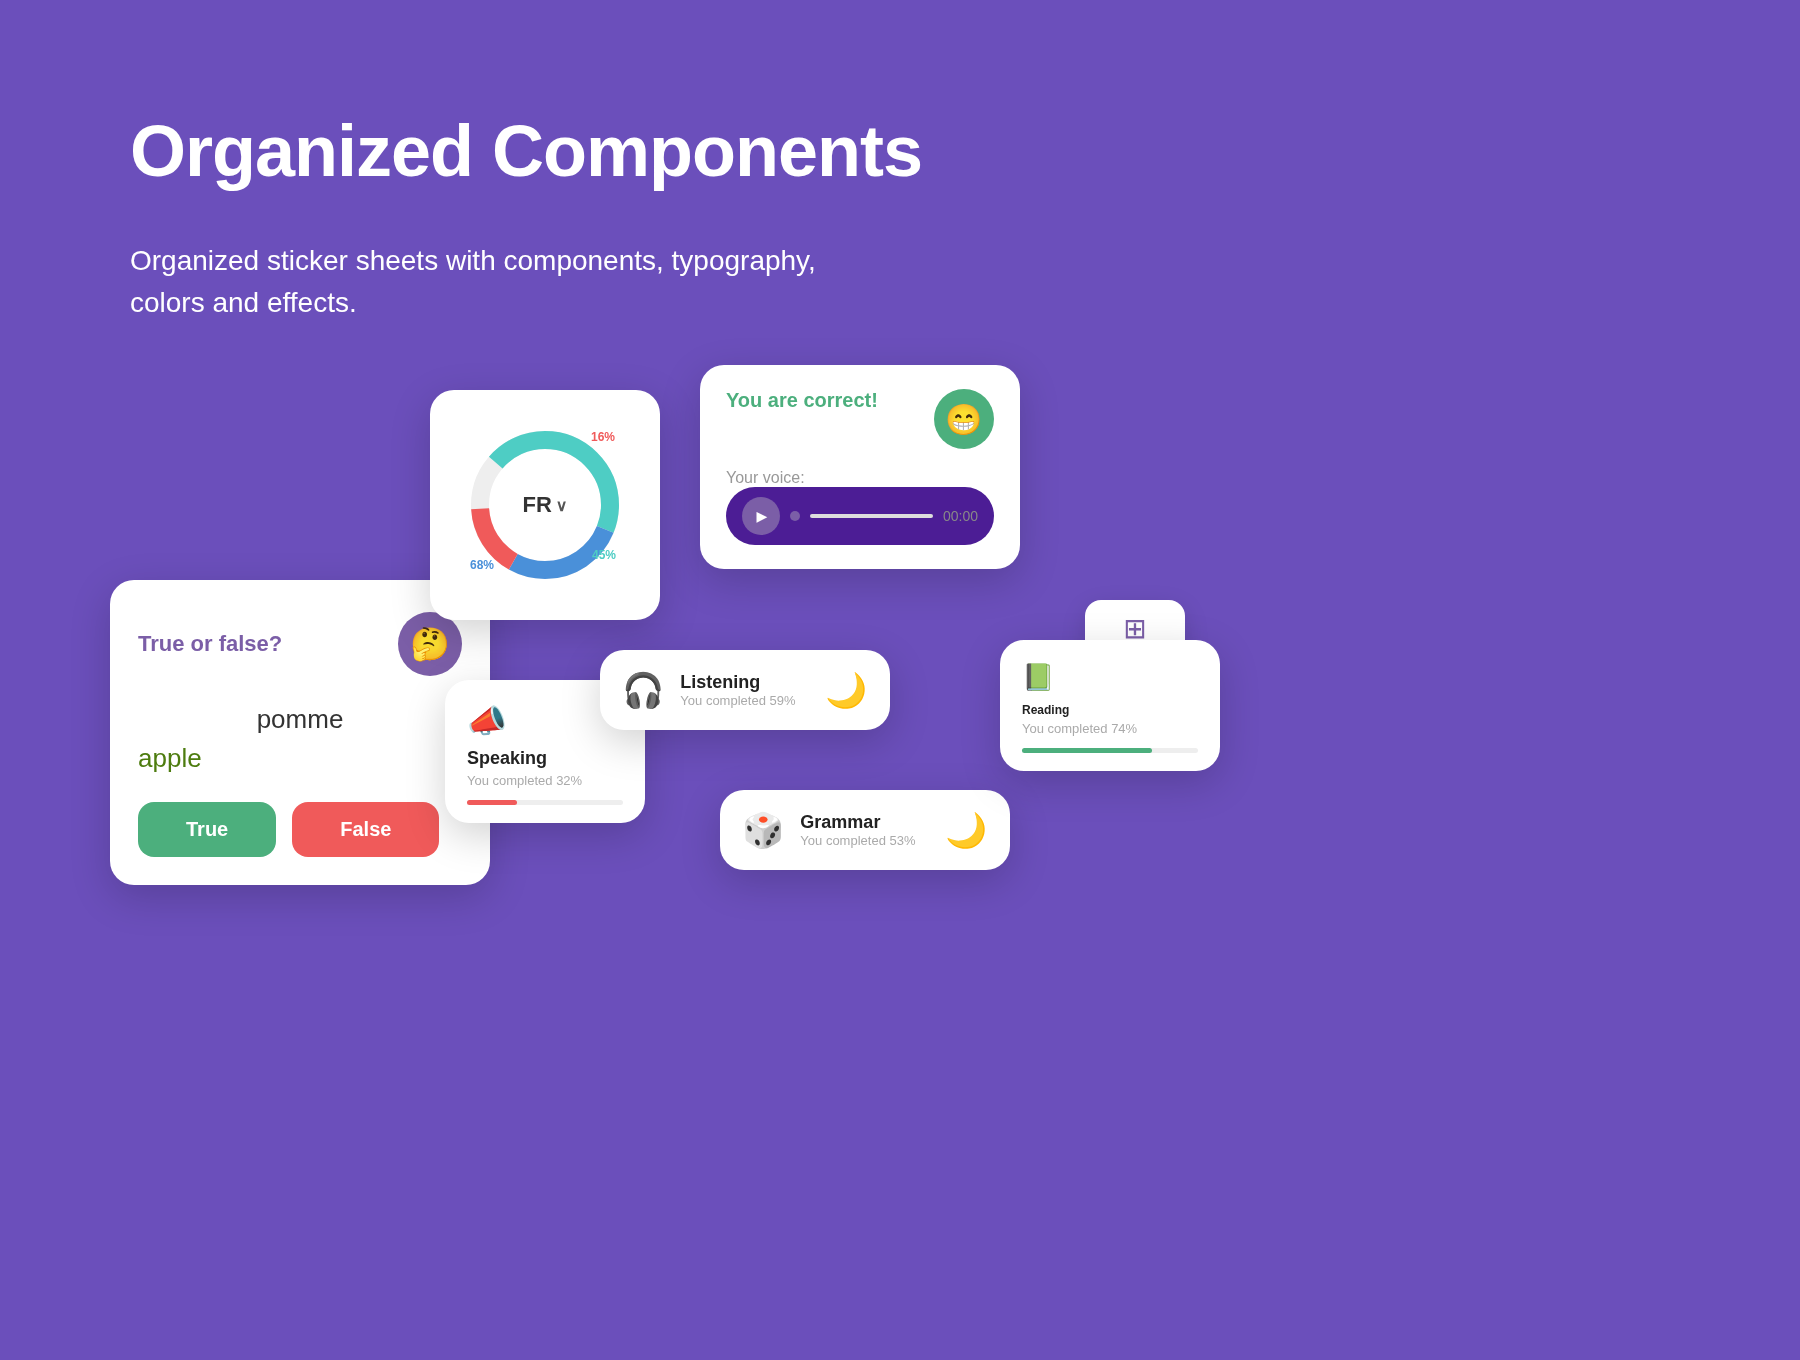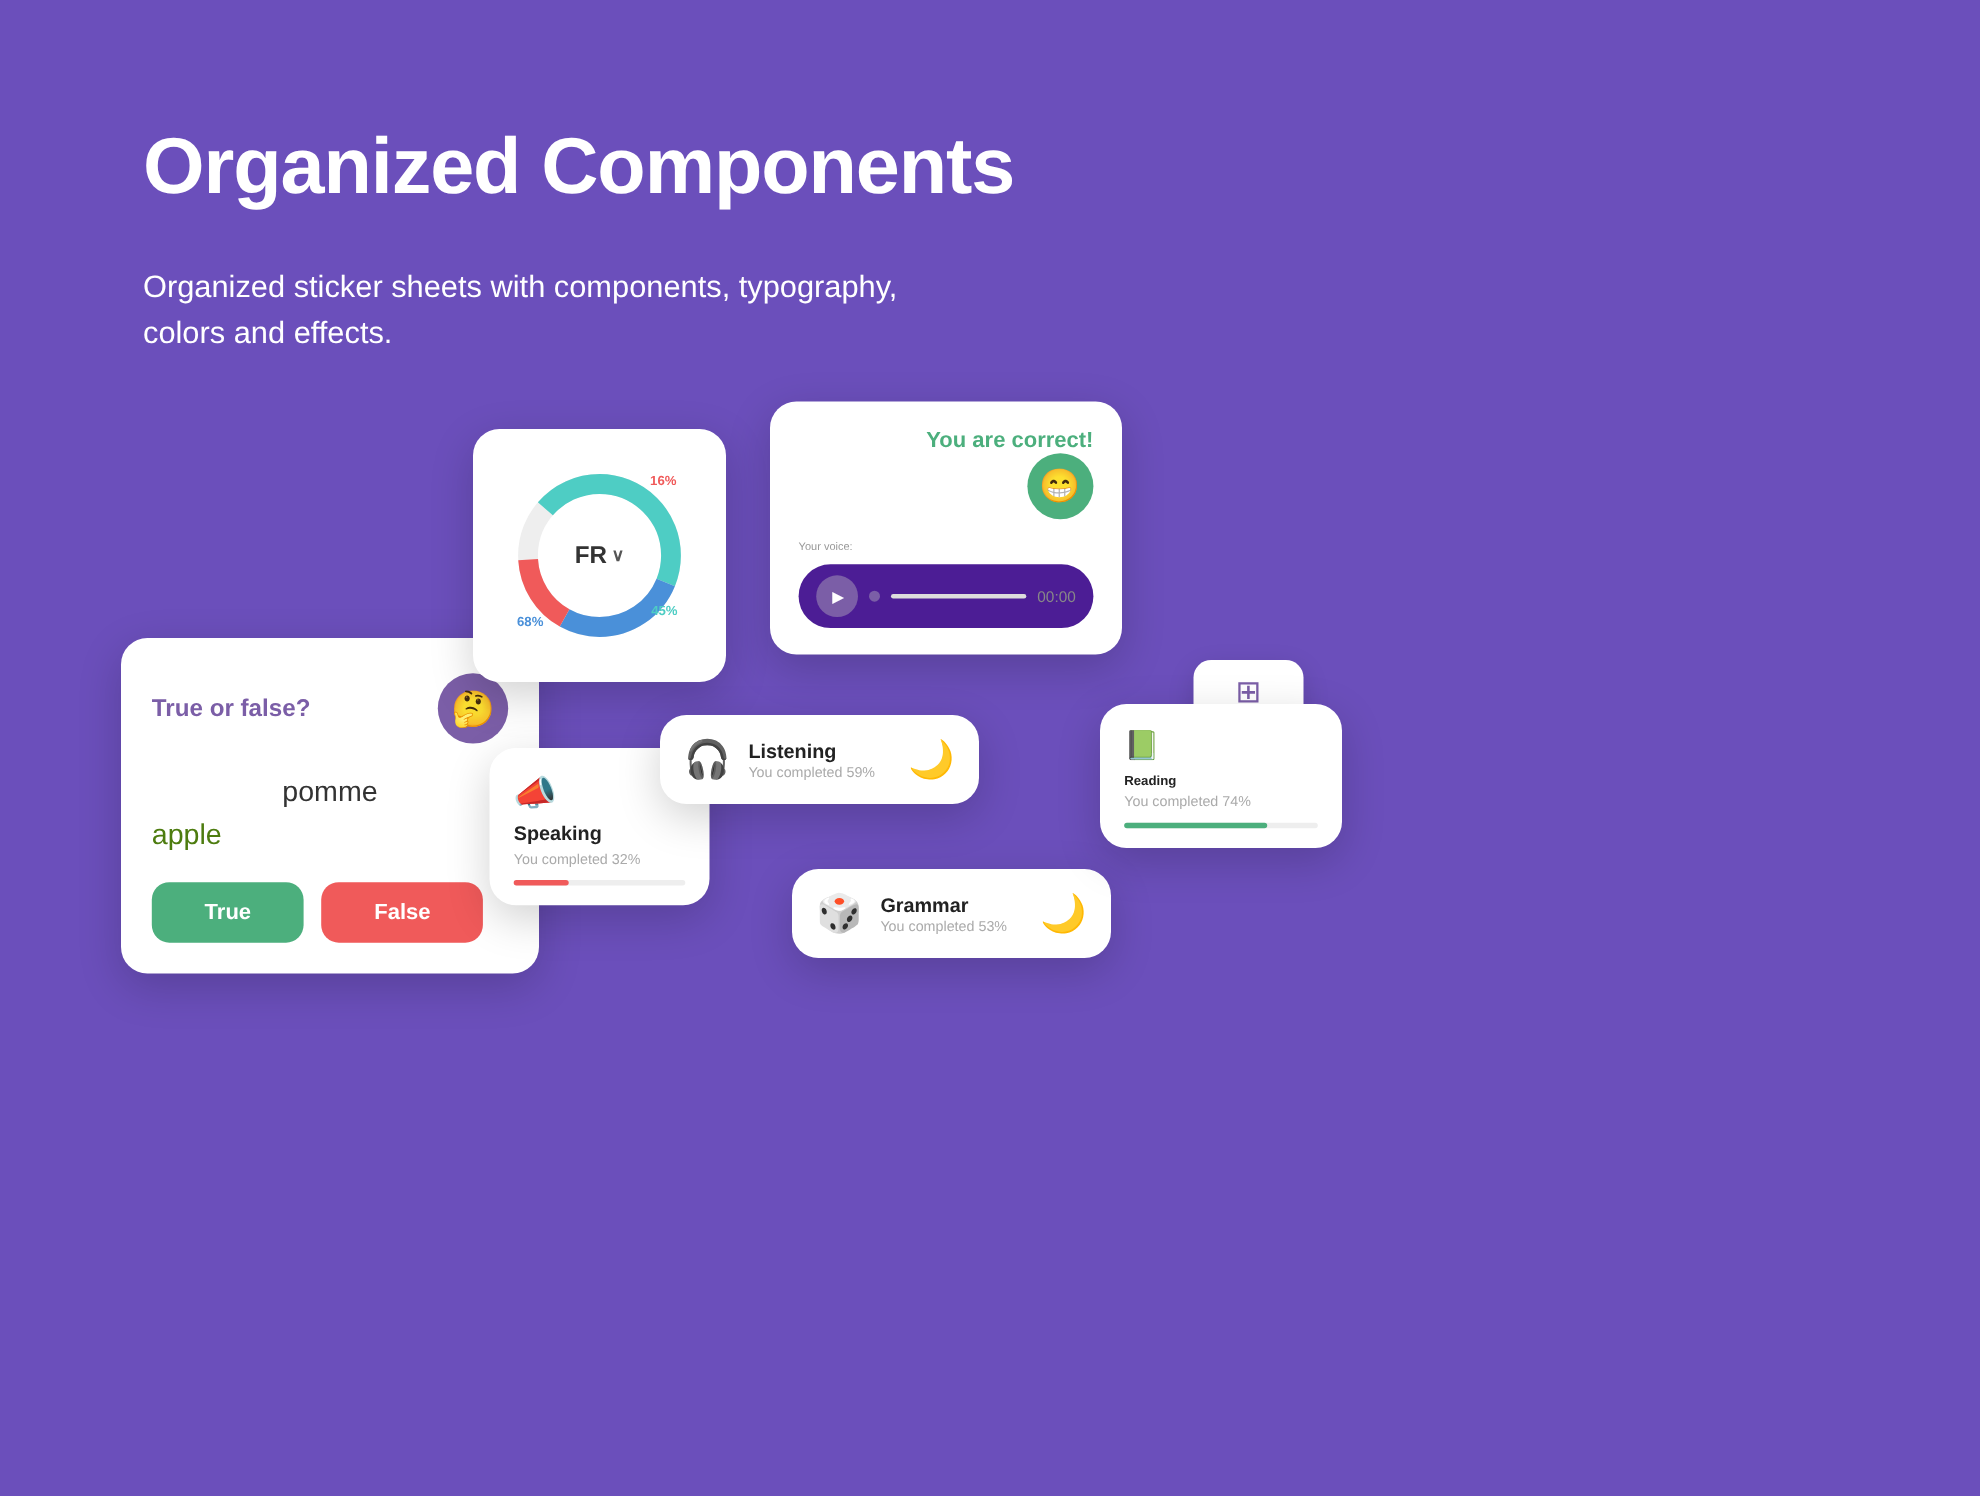--- a/index.html
+++ b/index.html
@@ -141,44 +141,42 @@
 
     
     .correct-card {
       width: 320px;
       left: 700px;
       top: 365px;
       padding: 24px 26px 24px;
     }
     .correct-header {
       display: flex;
-      align-items: flex-end;
+      align-items: flex-start;
       justify-content: space-between;
       margin-bottom: 20px;
-      flex-direction: column;
     }
     .correct-title {
       color: #4CAF7D;
       font-size: 20px;
       font-weight: 700;
     }
     .emoji-circle-green {
       width: 60px;
       height: 60px;
       border-radius: 50%;
       background: #4CAF7D;
       display: flex;
       align-items: center;
       justify-content: center;
       font-size: 30px;
     }
     .voice-label {
       color: #999;
-      font-size: 10px;
-      margin-bottom: 10px;
+      font-size: 16px;
     }
     .audio-bar {
       display: flex;
       align-items: center;
       gap: 10px;
       background: #4c1d95;
       border-radius: 40px;
       padding: 10px 16px;
     }
     .play-btn {

